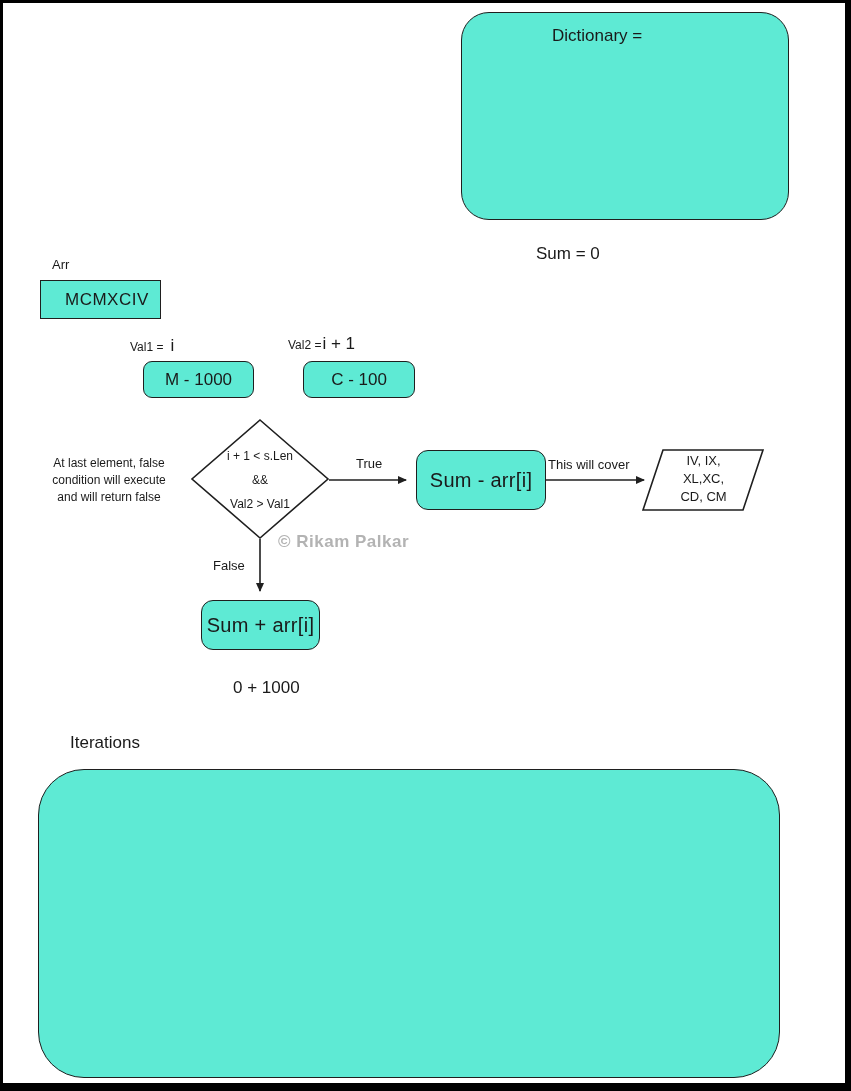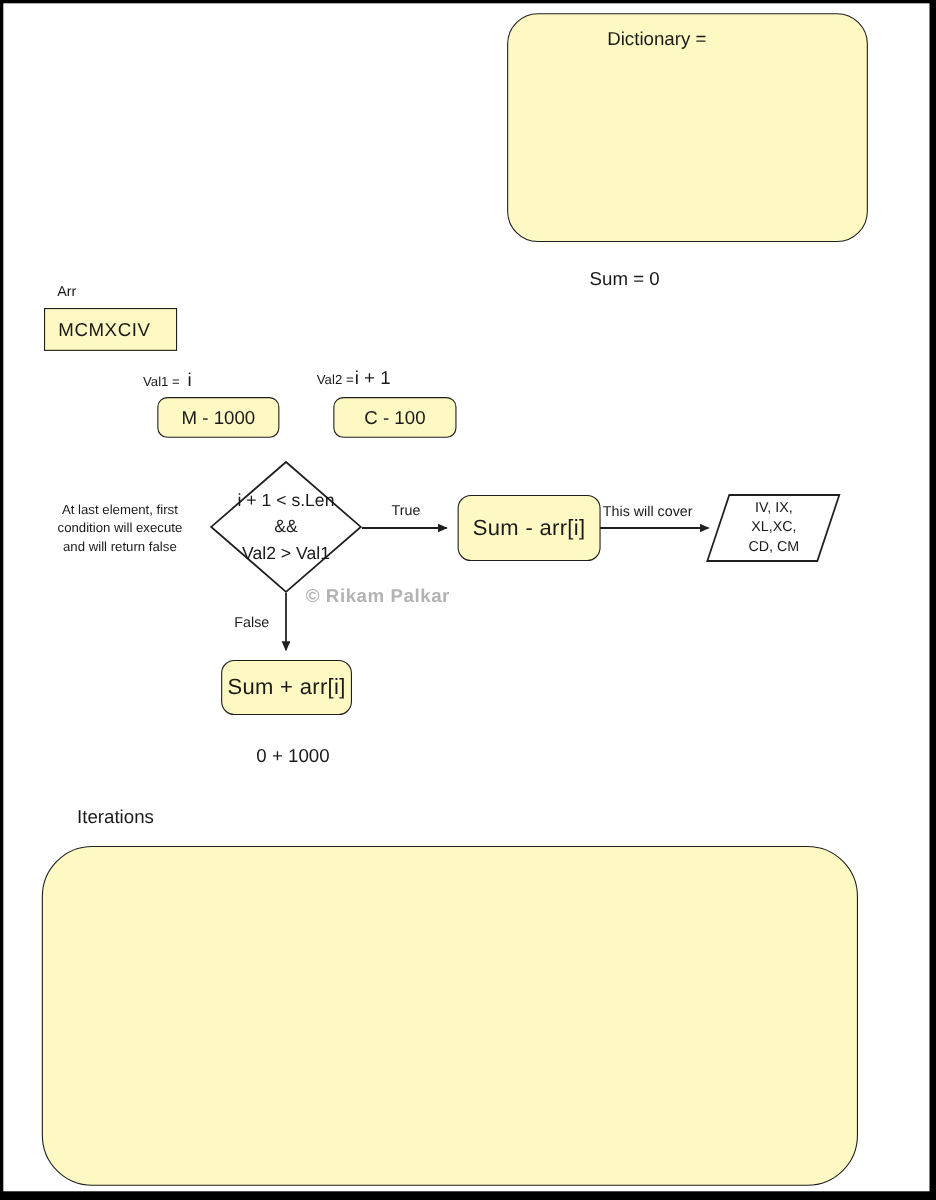--- a/index.html
+++ b/index.html
@@ -12,51 +12,51 @@
     color: #1a1a1a;
     overflow: hidden;
   }
   .layer { position: absolute; left: 0; top: 0; }
   .abs { position: absolute; }
   .edge { position: absolute; background: #000; }
 
   .box {
     position: absolute;
     border: 1.6px solid #1f1f1f;
-    background: #fef9c3;
+    background: #5eead4;
     box-sizing: border-box;
     display: flex;
     align-items: center;
     justify-content: center;
   }
   .txt17 { font-size: 17px; margin-left: 23px; }
   .txt20 { font-size: 20px; letter-spacing: 0.3px; }
 
   .dict-box { left: 461px; top: 12px; width: 328px; height: 208px; border-radius: 28px; display: block; }
   .dict-title { position: absolute; left: 90px; top: 13px; font-size: 17px; }
   .dict-entries { position: absolute; left: 144px; top: 36px; font-size: 17px; line-height: 22.8px; white-space: pre; }
 
   .sum-init { left: 536px; top: 244px; font-size: 17px; }
 
   .arr-label { left: 52px; top: 257px; font-size: 13px; }
-  .arr-box { left: 40px; top: 280px; width: 121px; height: 39px; justify-content: flex-start; padding-left: 12px; font-size: 17px; letter-spacing: 0.5px; }
+  .arr-box { left: 40px; top: 280px; width: 121px; height: 39px; justify-content: flex-start; padding-left: 24px; font-size: 17px; letter-spacing: 0.5px; }
 
   .val-label { position: absolute; font-size: 12px; color: #1a1a1a; }
   .val-label .expr { font-size: 17px; }
   .val1-label { left: 130px; top: 336px; }
   .val1-label .expr { margin-left: 7px; }
   .val2-label { left: 288px; top: 334px; }
   .val2-label .expr { margin-left: 1px; }
 
   .val1-box { left: 120px; top: 361px; width: 111px; height: 37px; border-radius: 9px; }
   .val2-box { left: 280px; top: 361px; width: 112px; height: 37px; border-radius: 9px; }
 
   .note { left: 34px; top: 455px; width: 150px; text-align: center; font-size: 12px; line-height: 17px; }
 
-  .decision-text { left: 193px; top: 444px; width: 134px; text-align: center; font-size: 16px; line-height: 24px; }
+  .decision-text { left: 193px; top: 444px; width: 134px; text-align: center; font-size: 12px; line-height: 24px; }
 
   .lbl-true { left: 356px; top: 456px; font-size: 13px; }
   .lbl-false { left: 213px; top: 558px; font-size: 13px; }
   .lbl-cover { left: 548px; top: 457px; font-size: 13px; }
 
   .sum-sub-box { left: 416px; top: 450px; width: 130px; height: 60px; border-radius: 12px; }
   .sum-add-box { left: 201px; top: 600px; width: 119px; height: 50px; border-radius: 12px; }
 
   .para-text { left: 643px; top: 452px; width: 121px; text-align: center; font-size: 13px; line-height: 18px; }
 
@@ -102,21 +102,21 @@
   <div class="val-label val1-label">
     <span>Val1 =</span><span class="expr">i</span>
   </div>
   <div class="val-label val2-label">
     <span>Val2 =</span><span class="expr">i + 1</span>
   </div>
   <div class="box val1-box txt17">M - 1000</div>
   <div class="box val2-box txt17">C - 100</div>
 
   <div class="abs note">
-    <div>At last element, first</div>
+    <div>At last element, false</div>
     <div>condition will execute</div>
     <div>and will return false</div>
   </div>
 
   <div class="abs decision-text">
     <div>i + 1 &lt; s.Len</div>
     <div>&amp;&amp;</div>
     <div>Val2 &gt; Val1</div>
   </div>
 

